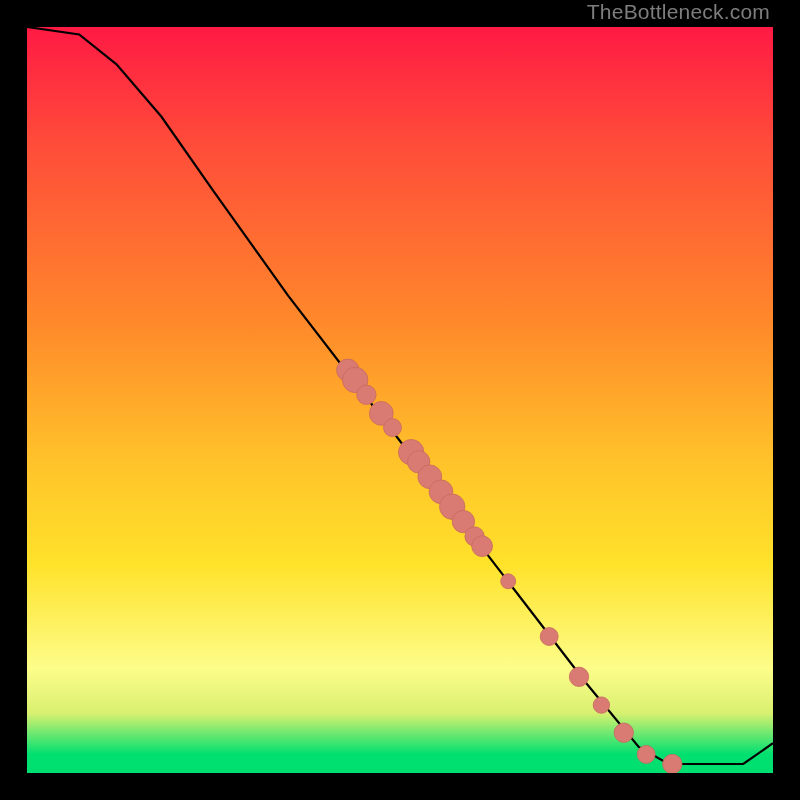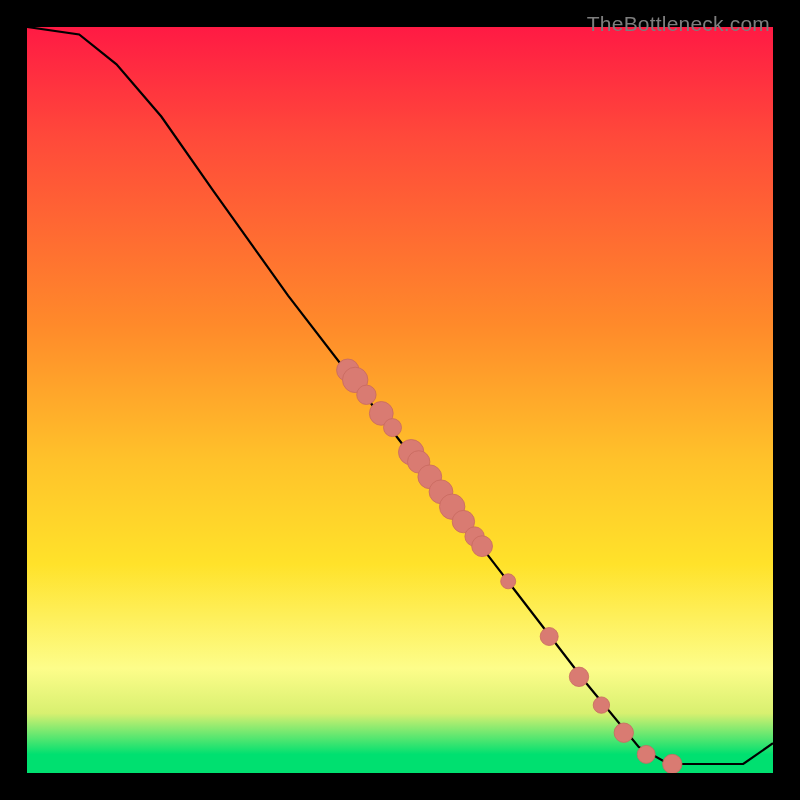--- a/index.html
+++ b/index.html
@@ -32,21 +32,21 @@
     position: absolute;
     left: 0;
     top: 0;
     width: 100%;
     height: 100%;
     overflow: visible;
   }
   .watermark {
     position: absolute;
     right: 30px;
-    top: 12px;
+    top: 0;
     color: #7d7d7d;
     font-size: 21px;
     letter-spacing: 0.2px;
   }
 </style>
 </head>
 <body>
 
 <div class="frame">
   <div class="gradient-bg" style="background: linear-gradient(rgb(255, 26, 68) 0%, rgb(255, 74, 58) 15%, rgb(255, 138, 42) 40%, rgb(255, 194, 42) 58%, rgb(255, 226, 42) 72%, rgb(253, 253, 138) 86%, rgb(216, 240, 112) 92%, rgb(0, 224, 112) 97.5%, rgb(0, 224, 112) 100%);"></div>

